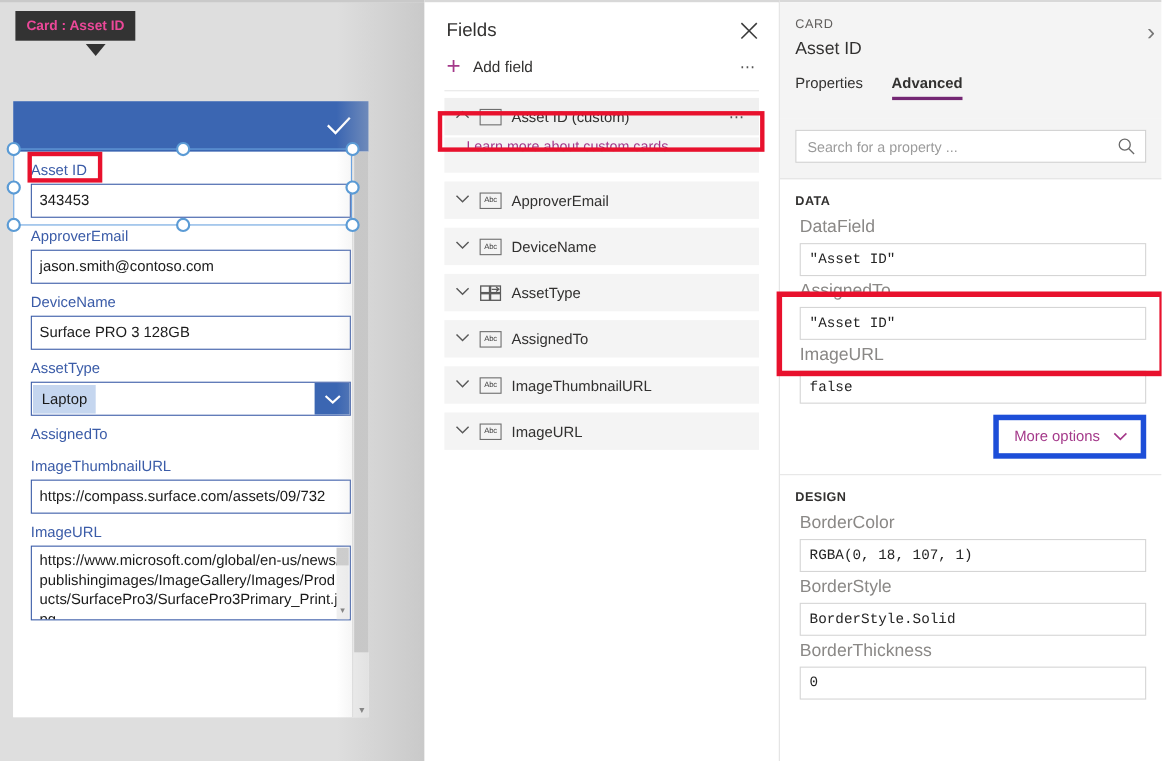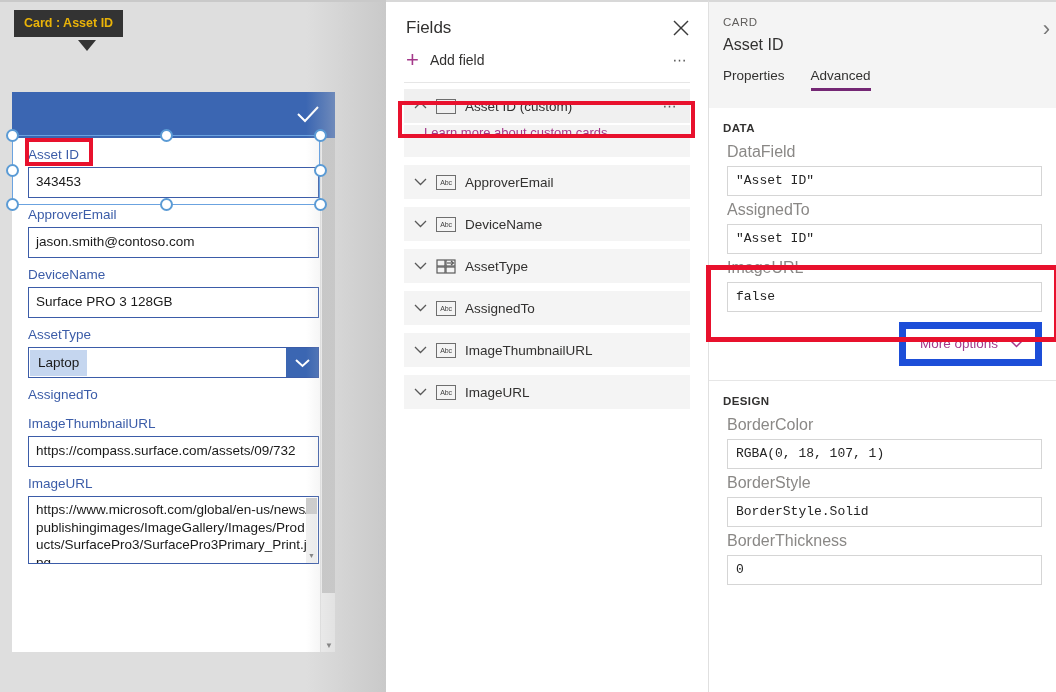--- a/index.html
+++ b/index.html
@@ -35,21 +35,21 @@
   #form-header {
     height: 46px; background: #3b66b2;
     position: relative;
   }
   #check-icon {
     position: absolute; right: 14px; top: 11px;
     width: 26px; height: 22px;
   }
   #tooltip {
     position: absolute; left: 14px; top: 8px;
-    background: #333333; color: #eab308;
+    background: #333333; color: #ec4899;
     font-size: 12.5px; font-weight: bold;
     padding: 6px 10px 7px 10px;
     white-space: nowrap; z-index: 40;
   }
   #tooltip-arrow {
     position: absolute; left: 78px; top: 38px;
     width: 0; height: 0;
     border-left: 9px solid transparent;
     border-right: 9px solid transparent;
     border-top: 11px solid #333333;
@@ -233,21 +233,21 @@
   #props-collapse {
     position: absolute; right: 6px; top: 14px;
     font-size: 22px; color: #777; font-weight: 300;
   }
   #tabs { display: flex; padding-top: 14px; }
   .tab {
     font-size: 13.5px; color: #323130;
     padding: 0 0 8px 0; margin-right: 26px;
     position: relative;
   }
-  .tab.active { font-weight: normal; }
+  .tab.active { font-weight: bold; }
   .tab.active:after {
     content: ""; position: absolute; left: 0; bottom: 0;
     width: 100%; height: 3px; background: #742774;
   }
   #search-wrap {
     background: #f4f4f4; padding: 10px 14px 14px 14px;
     border-bottom: 1px solid #e3e3e3;
     position: relative;
   }
   #search-input {
@@ -273,21 +273,21 @@
   .prop-value {
     border: 1px solid #d5d5d5; height: 30px;
     background: #ffffff;
     font-family: "Liberation Mono", monospace;
     font-size: 13px; color: #242424;
     padding: 6px 8px;
     white-space: nowrap; overflow: hidden;
   }
   #more-options-row { display: flex; justify-content: flex-end; padding: 10px 14px 0 0; }
   #more-options {
-    border: 7px solid #1d4ed8; background: #ffffff;
+    border: 5px solid #1d4ed8; background: #ffffff;
     color: #a4398a; font-size: 13.5px;
     padding: 7px 12px 8px 14px;
     display: flex; align-items: center; gap: 12px;
   }
   #design-divider { height: 1px; background: #e6e6e6; margin: 14px 0 0 0; }
   #red-displayname {
     position: absolute; left: -3px; top: 263px;
     width: 353px; height: 77px;
     border: 5px solid #e8112d;
     z-index: 20; pointer-events: none;
@@ -491,20 +491,27 @@
   <div id="props-head">
     <div id="props-kicker">CARD</div>
     <div id="props-subject">Asset ID</div>
     <span id="props-collapse">›</span>
     <div id="tabs">
       <span class="tab">Properties</span>
       <span class="tab active">Advanced</span>
     </div>
   </div>
 
+  <div id="search-wrap">
+    <input id="search-input" type="text" placeholder="Search for a property ..." style="">
+    <svg id="search-icon" viewBox="0 0 16 16">
+      <circle cx="6.5" cy="6.5" r="5" fill="none" stroke="#6a6a6a" stroke-width="1.2"></circle>
+      <line x1="10.2" y1="10.2" x2="15" y2="15" stroke="#6a6a6a" stroke-width="1.2"></line>
+    </svg>
+  </div>
 
   <div class="section-title">DATA</div>
 
   <div class="prop">
     <div class="prop-label">DataField</div>
     <div class="prop-value">"Asset ID"</div>
   </div>
 
   <div class="prop">
     <div class="prop-label">AssignedTo</div>

